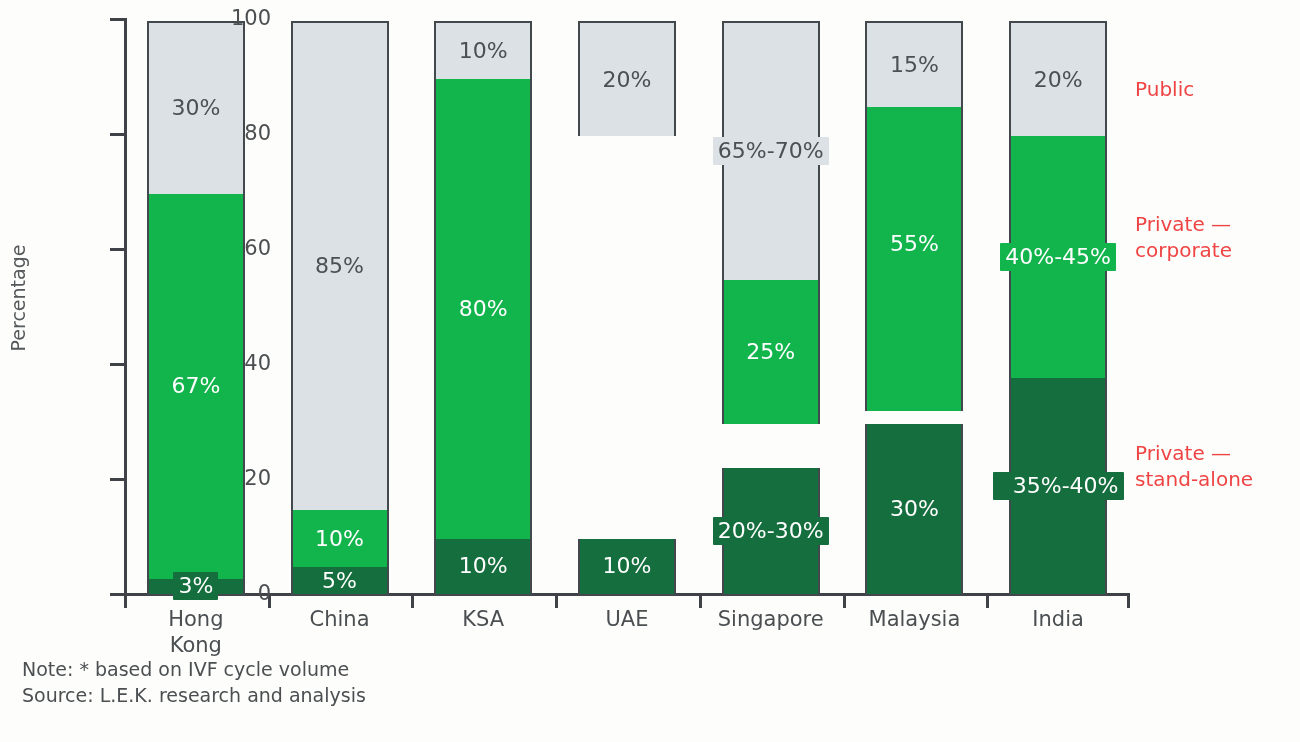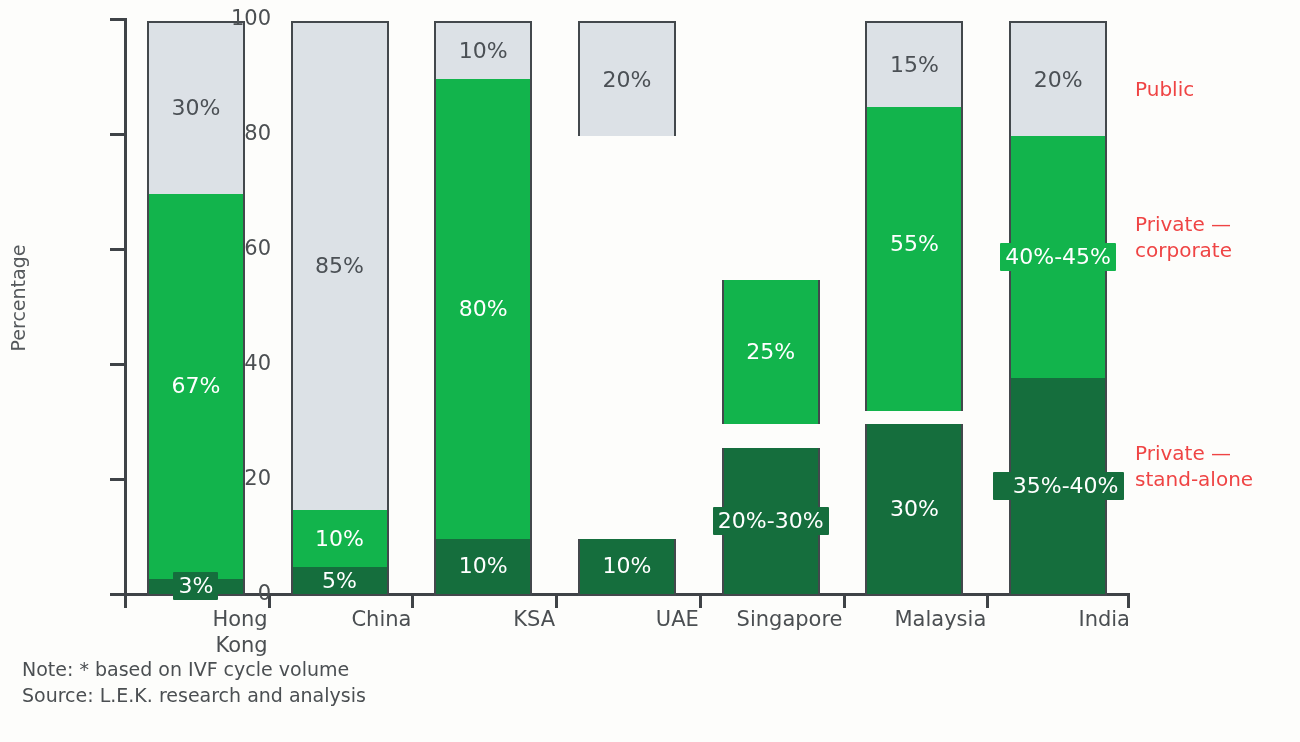--- a/index.html
+++ b/index.html
@@ -80,21 +80,21 @@
   }
   .seg.public .vlabel{color:#4b5055;}
   .seg.corp   .vlabel{color:#ffffff;}
   .seg.stand  .vlabel{color:#ffffff;}
   .vlabel.boxed{position:relative;z-index:5;}
 
   
   .xcat{
     position:absolute;
     top:606px;
-    text-align:right;
+    text-align:center;
     font-size:21px;color:#4b4f52;
     line-height:1.26;
     white-space:pre-line;
   }
 
   
   .legend-item{
     position:absolute;
     left:1135px;
     font-size:20px;
@@ -174,25 +174,28 @@
         </div>
         <div class="bar" style="left: 454px; height: 575px;">
           <div class="seg stand bottom" style="height: 57.5px; bottom: 0px; background: rgb(21, 110, 61);">
             <span class="vlabel">10%</span>
           </div>
           <div class="seg public top" style="height: 115px; bottom: 460px; background: rgb(220, 225, 230);">
             <span class="vlabel">20%</span>
           </div>
         </div>
         <div class="bar" style="left: 597.714px; height: 575px;">
-          <div class="seg stand bottom" style="height: 148px; bottom: 0px; background: rgb(21, 110, 61);">
+          <div class="seg stand bottom" style="height: 128px; bottom: 0px; background: rgb(21, 110, 61);">
             <span class="vlabel boxed" style="background: rgb(21, 110, 61);">20%-30%</span>
           </div>
           <div class="seg corp" style="height: 143.75px; bottom: 172.5px; background: rgb(18, 180, 76);">
             <span class="vlabel">25%</span>
+          </div>
+          <div class="seg public top" style="height: 258.75px; bottom: 316.25px; background: rgb(220, 225, 230);">
+            <span class="vlabel boxed" style="background: rgb(220, 225, 230);">65%-70%</span>
           </div>
         </div>
         <div class="bar" style="left: 741.429px; height: 575px;">
           <div class="seg stand bottom" style="height: 172.5px; bottom: 0px; background: rgb(21, 110, 61);">
             <span class="vlabel">30%</span>
           </div>
           <div class="seg corp" style="height: 335px; bottom: 185px; background: rgb(18, 180, 76); margin-top: 8px;">
             <span class="vlabel">55%</span>
           </div>
           <div class="seg public top" style="height: 86.25px; bottom: 488.75px; background: rgb(220, 225, 230);">

